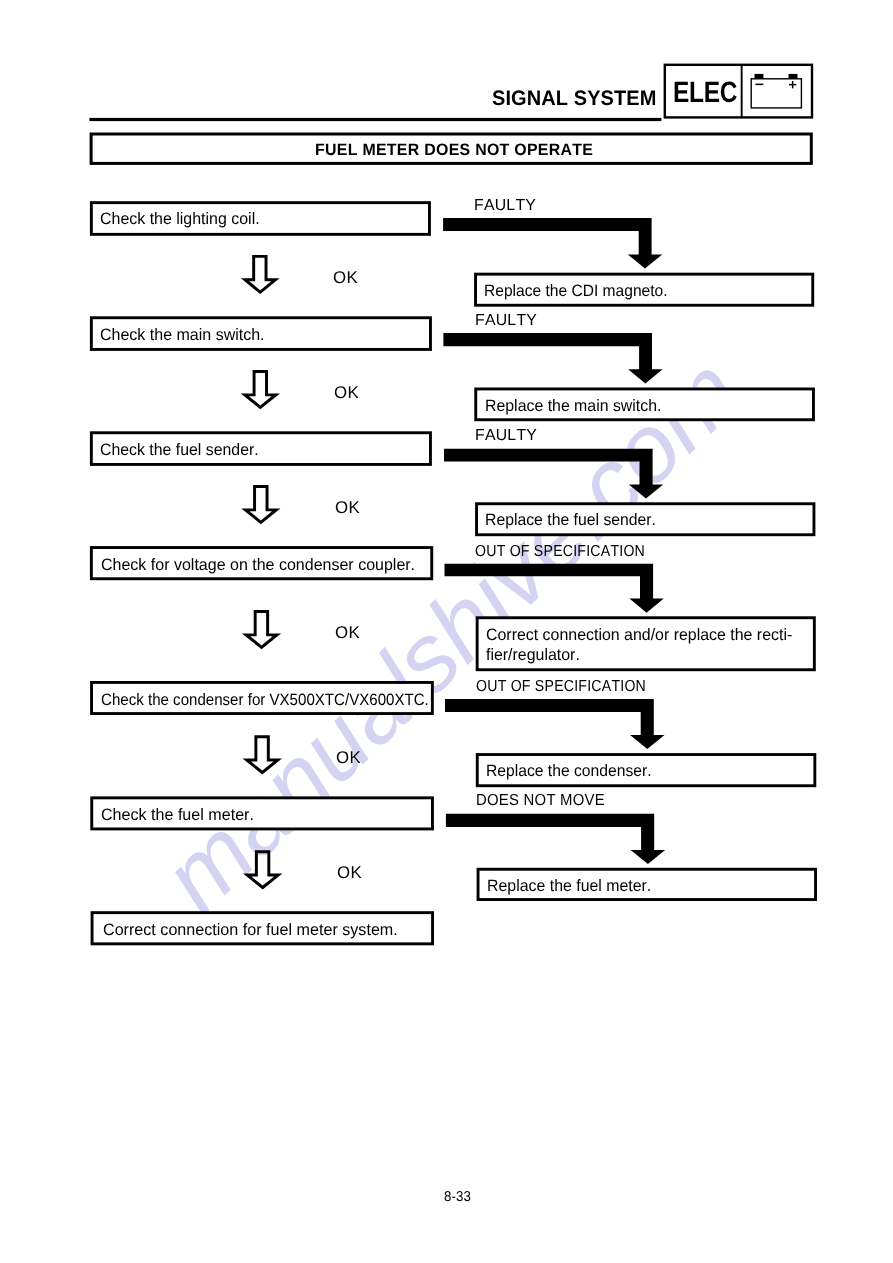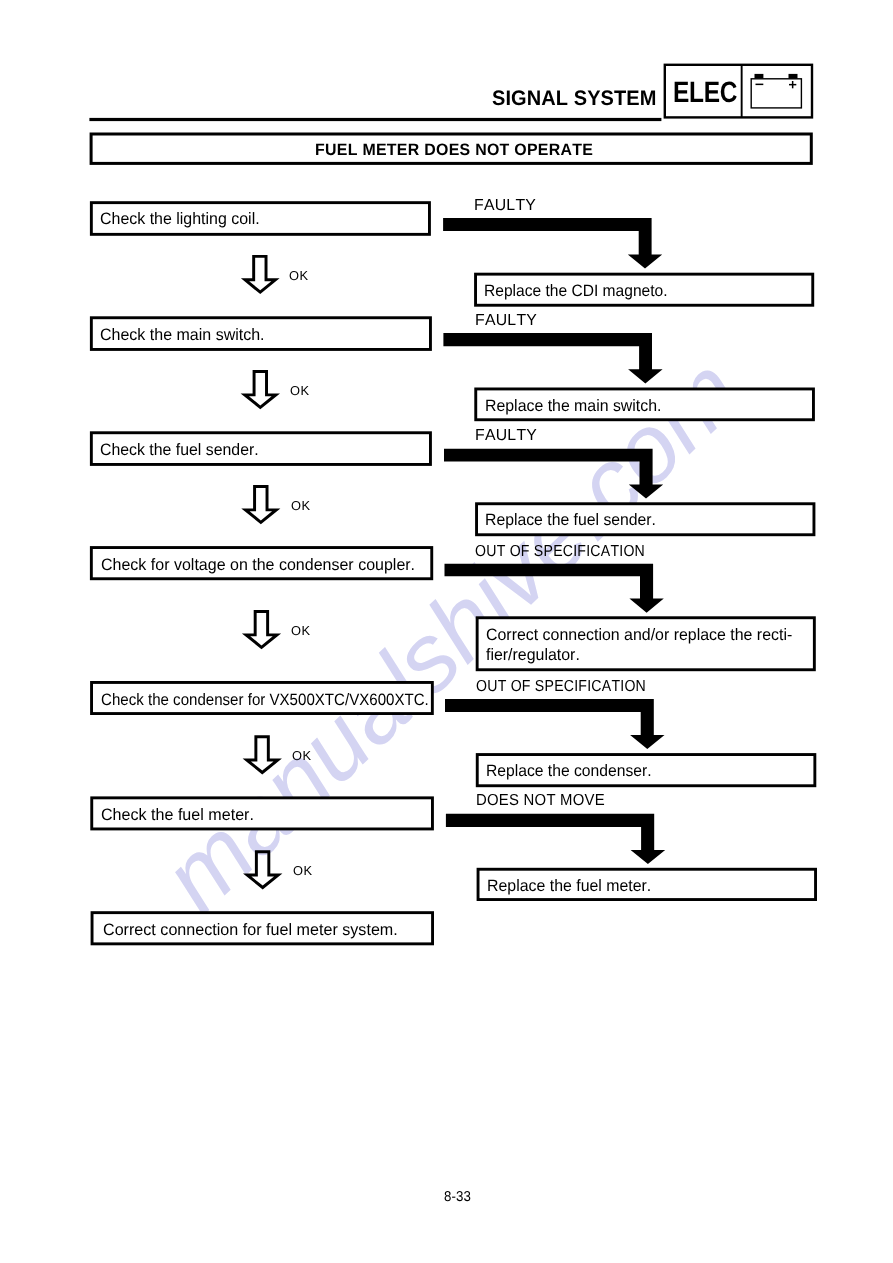--- a/index.html
+++ b/index.html
@@ -15,21 +15,21 @@
         white-space:nowrap;font-size:96.5px;letter-spacing:0px;}
   #vec{position:absolute;left:0;top:0;z-index:2;pointer-events:none;}
   .txt{position:absolute;z-index:3;white-space:nowrap;line-height:1;
        transform-origin:0 50%;-webkit-font-smoothing:antialiased;
        text-rendering:geometricPrecision;}
   .hdr-title{font-weight:bold;font-size:21.0px;letter-spacing:0.1px;transform:scaleX(0.952);}
   .elec-label{font-weight:bold;font-size:29.4px;letter-spacing:-0.3px;transform:scaleX(0.832);}
   .banner-title{font-weight:bold;font-size:16.5px;letter-spacing:0.3px;transform:scaleX(0.964);}
   .boxtxt{font-size:16.5px;letter-spacing:0px;}
   .cond{font-size:15.9px;letter-spacing:0.25px;}
-  .ok{font-size:13px;letter-spacing:0.45px;transform:scaleX(0.99);}
+  .ok{font-size:17px;letter-spacing:0.45px;transform:scaleX(0.99);margin-left:44px;}
   .pagenum{font-size:14.3px;letter-spacing:0.1px;transform:scaleX(0.93);}
 </style>
 </head>
 <body>
 
 <div id="page" style="opacity:0.999;">
 
 <div id="wm">
   <div class="wm-t" style="left:142px;top:854px;transform:rotate(-43.5deg);transform-origin:0 0;color:#d4d4f2;">manualshive.com</div>
 </div>

